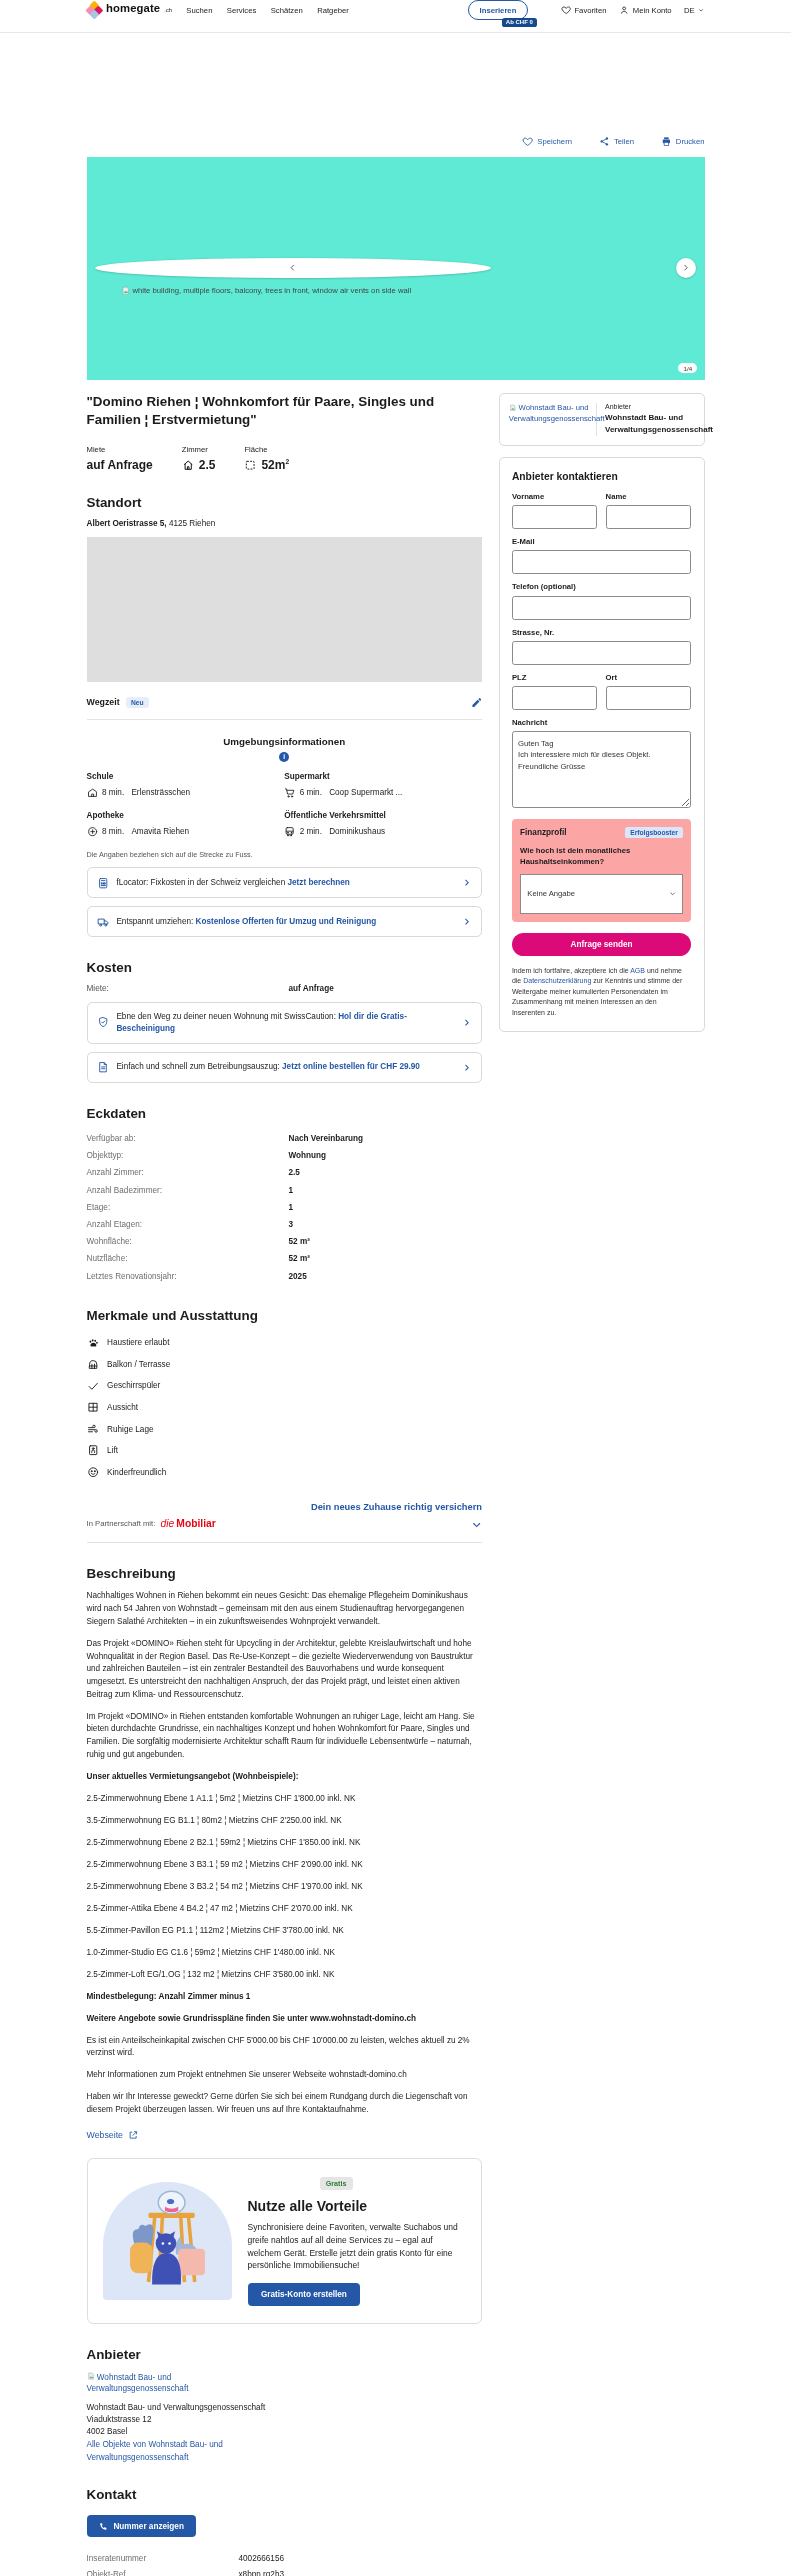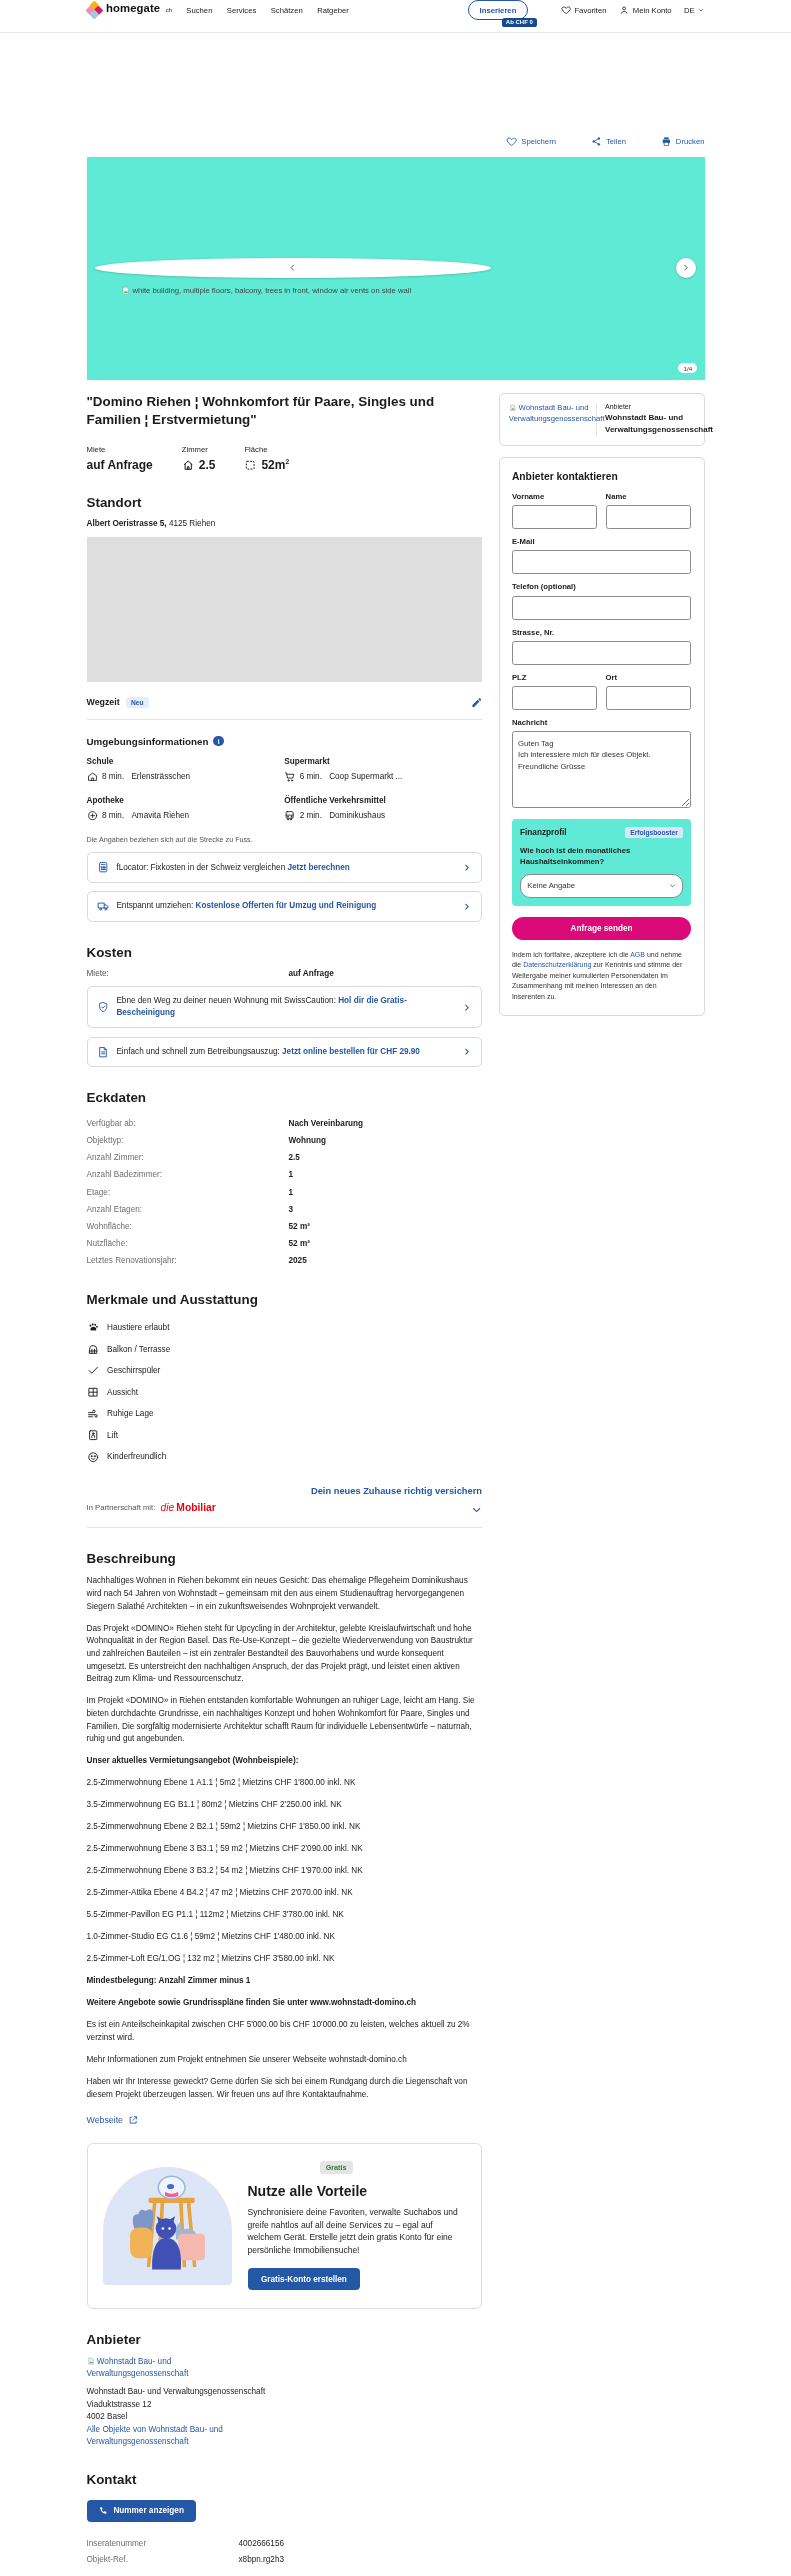--- a/index.html
+++ b/index.html
@@ -19,21 +19,21 @@
   .logo-tld { font-size:5.7px; color:#111; }
   .nav-item { font-size:7.7px; color:#1c1c1e; }
   .spacer { flex:1; }
   .insert-wrap { position:relative; margin-right:18.5px; }
   .insert-btn { border:0.8px solid #2457a5; color:#2457a5; font-weight:700; font-size:7.7px; padding:4.6px 10.3px; border-radius:10.3px; background:#fff; display:inline-block; }
   .insert-badge { position:absolute; right:-9.3px; top:17.5px; background:#174a8c; color:#fff; font-size:6px; font-weight:700; padding:1.5px 4.1px; border-radius:2.6px; white-space:nowrap; }
   .top-right { display:flex; align-items:center; gap:12.4px; font-size:7.7px; color:#1c1c1e; }
   .top-right .itm { display:flex; align-items:center; gap:3.6px; }
 
   
-  .actions-row { display:flex; justify-content:flex-end; gap:35px; padding-top:103px; margin-bottom:9.3px; }
+  .actions-row { display:flex; justify-content:flex-end; gap:27px; padding-top:103px; margin-bottom:9.3px; }
   .act { display:flex; align-items:center; gap:4.1px; color:#2457a5; font-size:7.7px; }
   .gallery { position:relative; height:223px; background:#5eead4; }
   .gal-alt { position:absolute; left:34px; top:129px; display:flex; align-items:center; gap:2.6px; color:#444; font-size:7.7px; }
   .gal-arrow { position:absolute; top:101px; width:20.6px; height:20.6px; border-radius:50%; background:#fff; box-shadow:0 0.5px 2.1px rgba(0,0,0,.25); display:flex; align-items:center; justify-content:center; color:#555; }
   .gal-arrow.left { left:8.2px; } .gal-arrow.right { right:8.2px; }
   .gal-counter { position:absolute; right:7.2px; bottom:6.2px; background:#fff; border-radius:5.2px; font-size:6.2px; color:#333; padding:1.5px 5.2px; }
 
   
   .main-grid { display:flex; gap:16.5px; margin-top:13.4px; }
   .left { width:396px; }
@@ -47,21 +47,21 @@
 
   h2.sec { font-size:13.4px; font-weight:700; margin:23px 0 9.3px; }
   .addr { font-size:8.2px; margin-bottom:9.3px; }
   .addr b { font-weight:700; }
   .map { height:145px; background:#dedede; margin-bottom:11.3px; }
   .wegzeit-row { display:flex; align-items:center; gap:6.2px; padding:3.1px 0 11.3px; border-bottom:0.5px solid #e3e3e3; }
   .wegzeit-lbl { font-size:8.8px; font-weight:700; }
   .badge-neu { background:#e6eefb; color:#2457a5; font-size:6.7px; font-weight:700; padding:2.1px 5.2px; border-radius:3.1px; }
   .wz-spacer { flex:1; }
 
-  .ug-head { display:flex; align-items:center; gap:5px; margin:15.5px 0 10.3px; }
+  .ug-head { display:flex; align-items:center; gap:5px; margin:15.5px 0 10.3px;flex-direction:column; }
   .ug-head h3 { font-size:9.8px; font-weight:700; }
   .info-dot { width:10.3px; height:10.3px; border-radius:50%; background:#2457a5; color:#fff; font-size:6.7px; font-weight:700; display:flex; align-items:center; justify-content:center; }
   .ug-grid { display:grid; grid-template-columns:1fr 1fr; row-gap:13.4px; }
   .ug-name { font-size:8.2px; font-weight:700; margin-bottom:5.2px; }
   .ug-row { display:flex; align-items:center; gap:4.1px; font-size:8.2px; }
   .ug-row .t { margin-right:3.1px; }
   .ug-foot { color:#555; font-size:7.2px; margin:13.4px 0 4.1px; }
 
   .linkcard { border:0.5px solid #d9d9d9; border-radius:5.2px; padding:8.2px 9.3px; display:flex; align-items:center; gap:7.2px; margin-top:8.2px; }
   .lc-text { flex:1; font-size:8.2px; line-height:1.45; }
@@ -117,26 +117,26 @@
   .anb-card .rgt .small { font-size:7px; margin-bottom:2.1px; }
   .anb-card .rgt .nm { font-size:8px; font-weight:700; line-height:1.45; }
 
   .form-card { border:0.5px solid #d9d9d9; border-radius:5.2px; padding:12.4px; }
   .form-card h3 { font-size:10.3px; font-weight:700; margin-bottom:10.3px; }
   .frow { display:flex; gap:8.2px; }
   .fgroup { margin-bottom:8.2px; flex:1; }
   .fgroup label { display:block; font-size:7.7px; font-weight:700; margin-bottom:4.1px; }
   .fgroup input { width:100%; height:24px; border:0.5px solid #8b8b8b; border-radius:2.6px; padding:0 5.2px; font-size:7.7px; font-family:inherit; }
   .fgroup textarea { width:100%; height:77px; border:0.5px solid #8b8b8b; border-radius:2.6px; padding:5.2px; font-size:7.7px; font-family:inherit; color:#333; resize:vertical; line-height:1.5; }
-  .finanz { background:#5eead4; border-radius:4.1px; padding:8.2px; margin-top:3.1px; }
+  .finanz { background:#fca5a5; border-radius:4.1px; padding:8.2px; margin-top:3.1px; }
   .finanz-head { display:flex; align-items:center; justify-content:space-between; margin-bottom:7.2px; }
   .finanz-head .ft { font-size:8.2px; font-weight:700; }
   .badge-boost { background:#dbe7f8; color:#2457a5; font-size:6.7px; font-weight:700; padding:2.1px 5.2px; border-radius:2.6px; }
   .finanz-q { font-size:7.7px; font-weight:700; line-height:1.45; margin-bottom:6.2px; }
-  .selectbox { background:#fff; border:0.5px solid #8b8b8b; border-radius:10px; height:24px; display:flex; align-items:center; justify-content:space-between; padding:0 6.2px; font-size:7.7px; color:#333; }
+  .selectbox { background:#fff; border:0.5px solid #8b8b8b; border-radius:0; height:40px; display:flex; align-items:center; justify-content:space-between; padding:0 6.2px; font-size:7.7px; color:#333; }
   .btn-pink { width:100%; background:#db0a78; color:#fff; border:none; border-radius:12.4px; font-weight:700; font-size:8.2px; padding:7.2px 0; margin-top:11.3px; }
   .disclaimer { font-size:7px; line-height:1.5; color:#333; margin-top:9.3px; }
   .disclaimer a { color:#2457a5; }
 </style>
 </head>
 <body>
 
 <header class="top">
   <div class="top-inner">
     <a class="logo">

